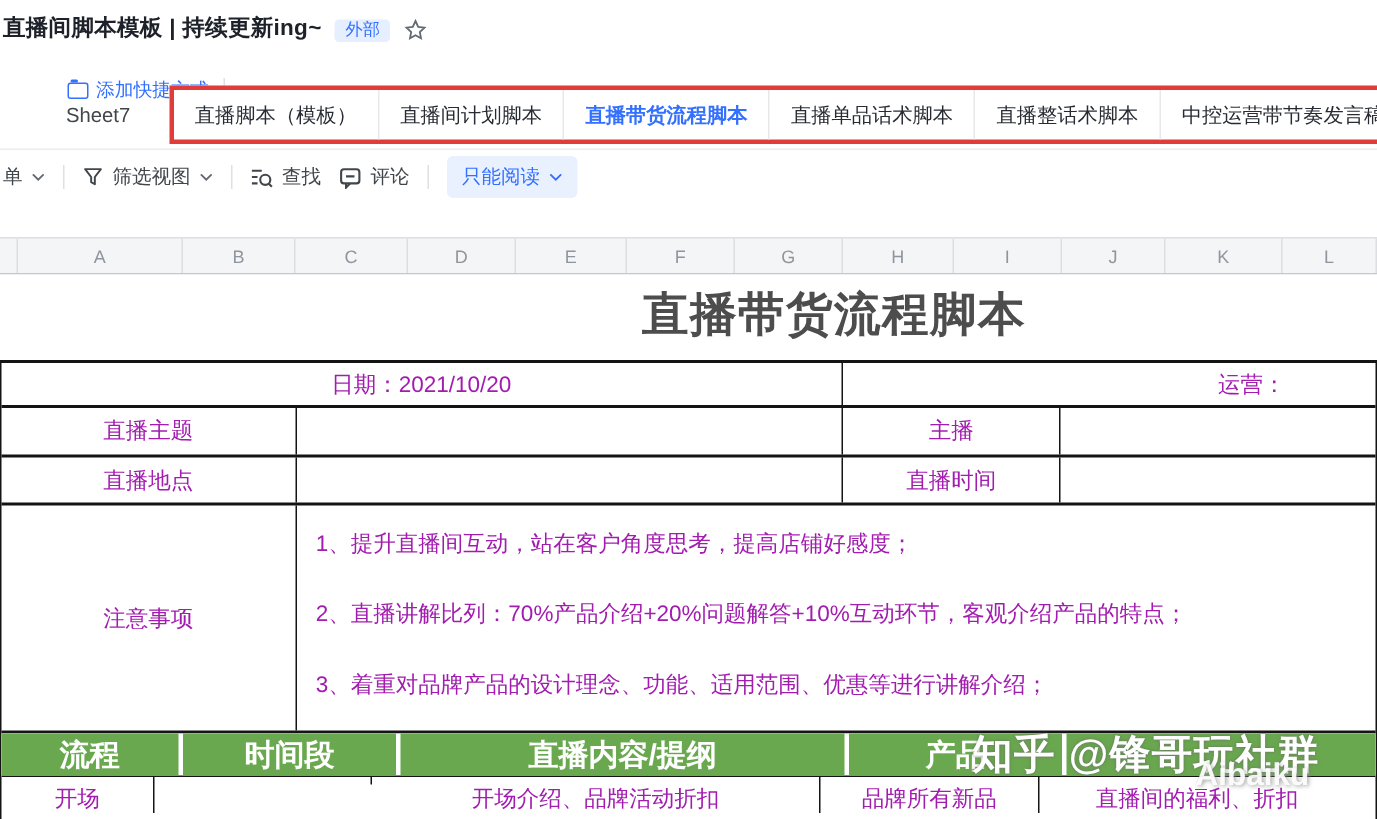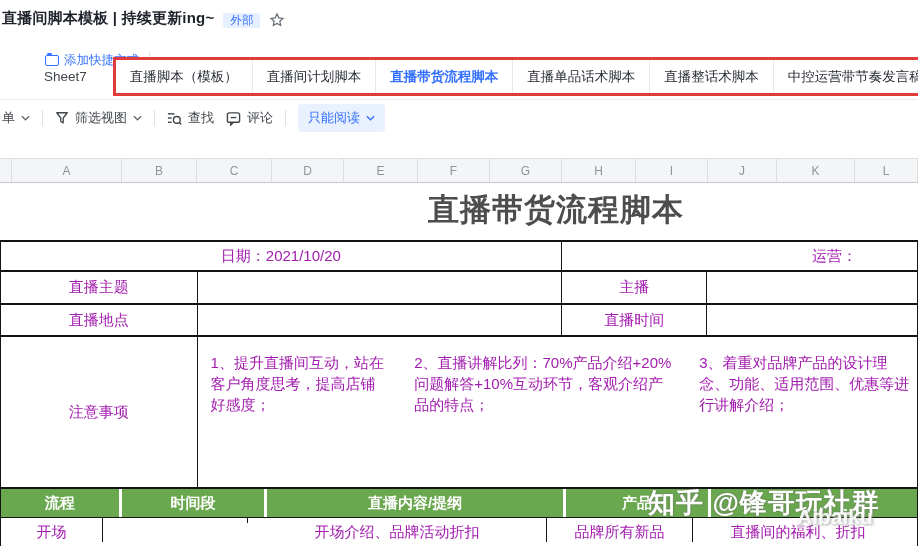--- a/index.html
+++ b/index.html
@@ -57,24 +57,24 @@
     border-left:1px solid #141414; border-right:1px solid #141414; }
   .trow { display:flex; border-bottom:2px solid #141414; }
   .cell { display:flex; align-items:center; justify-content:center; font-size:15px; color:#a21caf;
     border-right:1px solid #141414; }
   .cell:last-child { border-right:none; }
   .r1 { height:30px; }
   .r2 { height:33px; }
   .r3 { height:32px; }
   .r4 { height:152px; }
   .op-cell { justify-content:flex-end; padding-right:60px; }
-  .notes-cell { flex-direction:row; align-items:flex-start; justify-content:flex-start;
+  .notes-cell { flex-direction:column; align-items:flex-start; justify-content:flex-start;
     padding:15px 0 0 13px; gap:26px; line-height:21px; }
   .green-row { display:flex; background:#fff; border-bottom:1px solid #141414; height:29px; gap:3px; }
-  .gcell { background:#6aa84f; color:#fff; font-weight:700; font-size:15px;
+  .gcell { background:#6aa84f; color:#fff; font-weight:700; font-size:20px;
     display:flex; align-items:center; justify-content:center; }
   .r6 { height:40px; border-bottom:none; align-items:flex-start; }
   .r6 .cell { border-bottom:none; }
   .r6cell { padding-top:5px; }
 
   .wm-zhihu { position:absolute; left:648px; top:302px; font-size:27px; font-weight:700; color:#ffffff;
     white-space:nowrap; text-shadow:0 0 3px rgba(110,110,110,.55), 0 0 1px rgba(90,90,90,.5);
     letter-spacing:1px; pointer-events:none; }
   .wm-aibaiku { position:absolute; left:797px; top:322px; font-size:21px; font-weight:700;
     color:rgba(255,255,255,.92); text-shadow:1px 1px 3px rgba(140,140,140,.8); pointer-events:none; }

